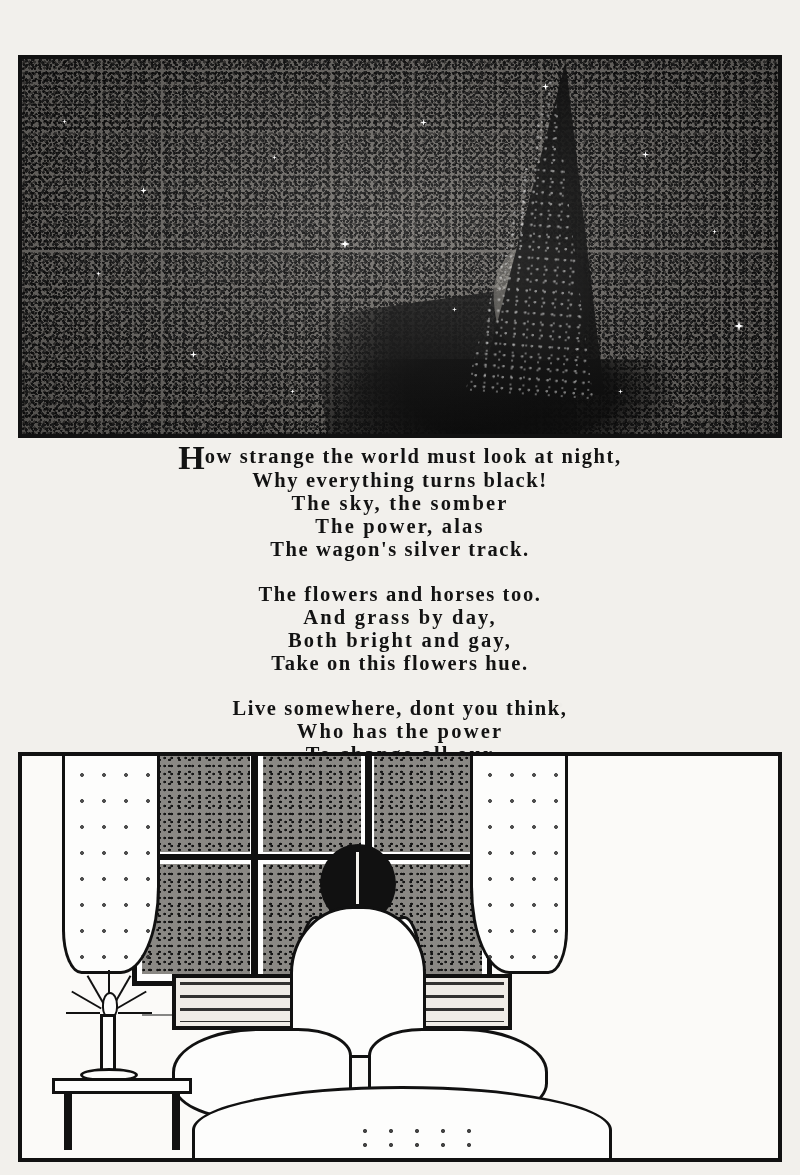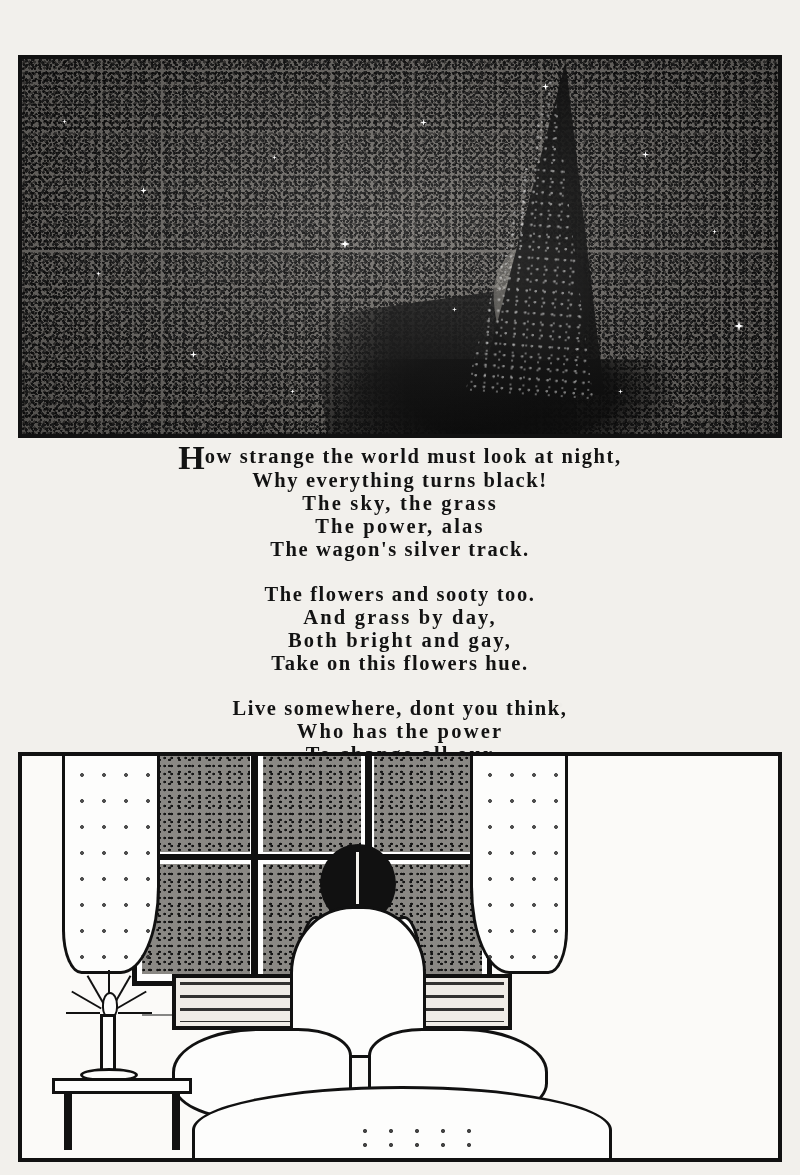--- a/index.html
+++ b/index.html
@@ -442,27 +442,27 @@
       <div class="star sm" style="left:596px; top:330px;"></div>
       <div class="star" style="left:520px; top:24px;"></div>
     </div>
   </div>
 
   <div class="poem">
 
     <div class="stanza">
       <div class="line dropcap-line"><span class="dropcap">H</span><span>ow strange the world must look at night,</span></div>
       <div class="line">Why everything turns black!</div>
-      <div class="line indent">The sky, the grass</div>
+      <div class="line indent">The sky, the somber</div>
       <div class="line indent">The power, alas</div>
       <div class="line">The wagon's silver track.</div>
     </div>
 
     <div class="stanza">
-      <div class="line">The flowers and sooty too.</div>
+      <div class="line">The flowers and horses too.</div>
       <div class="line indent">And grass by day,</div>
       <div class="line indent">Both bright and gay,</div>
       <div class="line">Take on this flowers hue.</div>
     </div>
 
     <div class="stanza">
       <div class="line">Live somewhere, dont you think,</div>
       <div class="line indent">Who has the power</div>
       <div class="line indent">To change all our</div>
       <div class="line">Fine world with wizard's ink ?</div>

